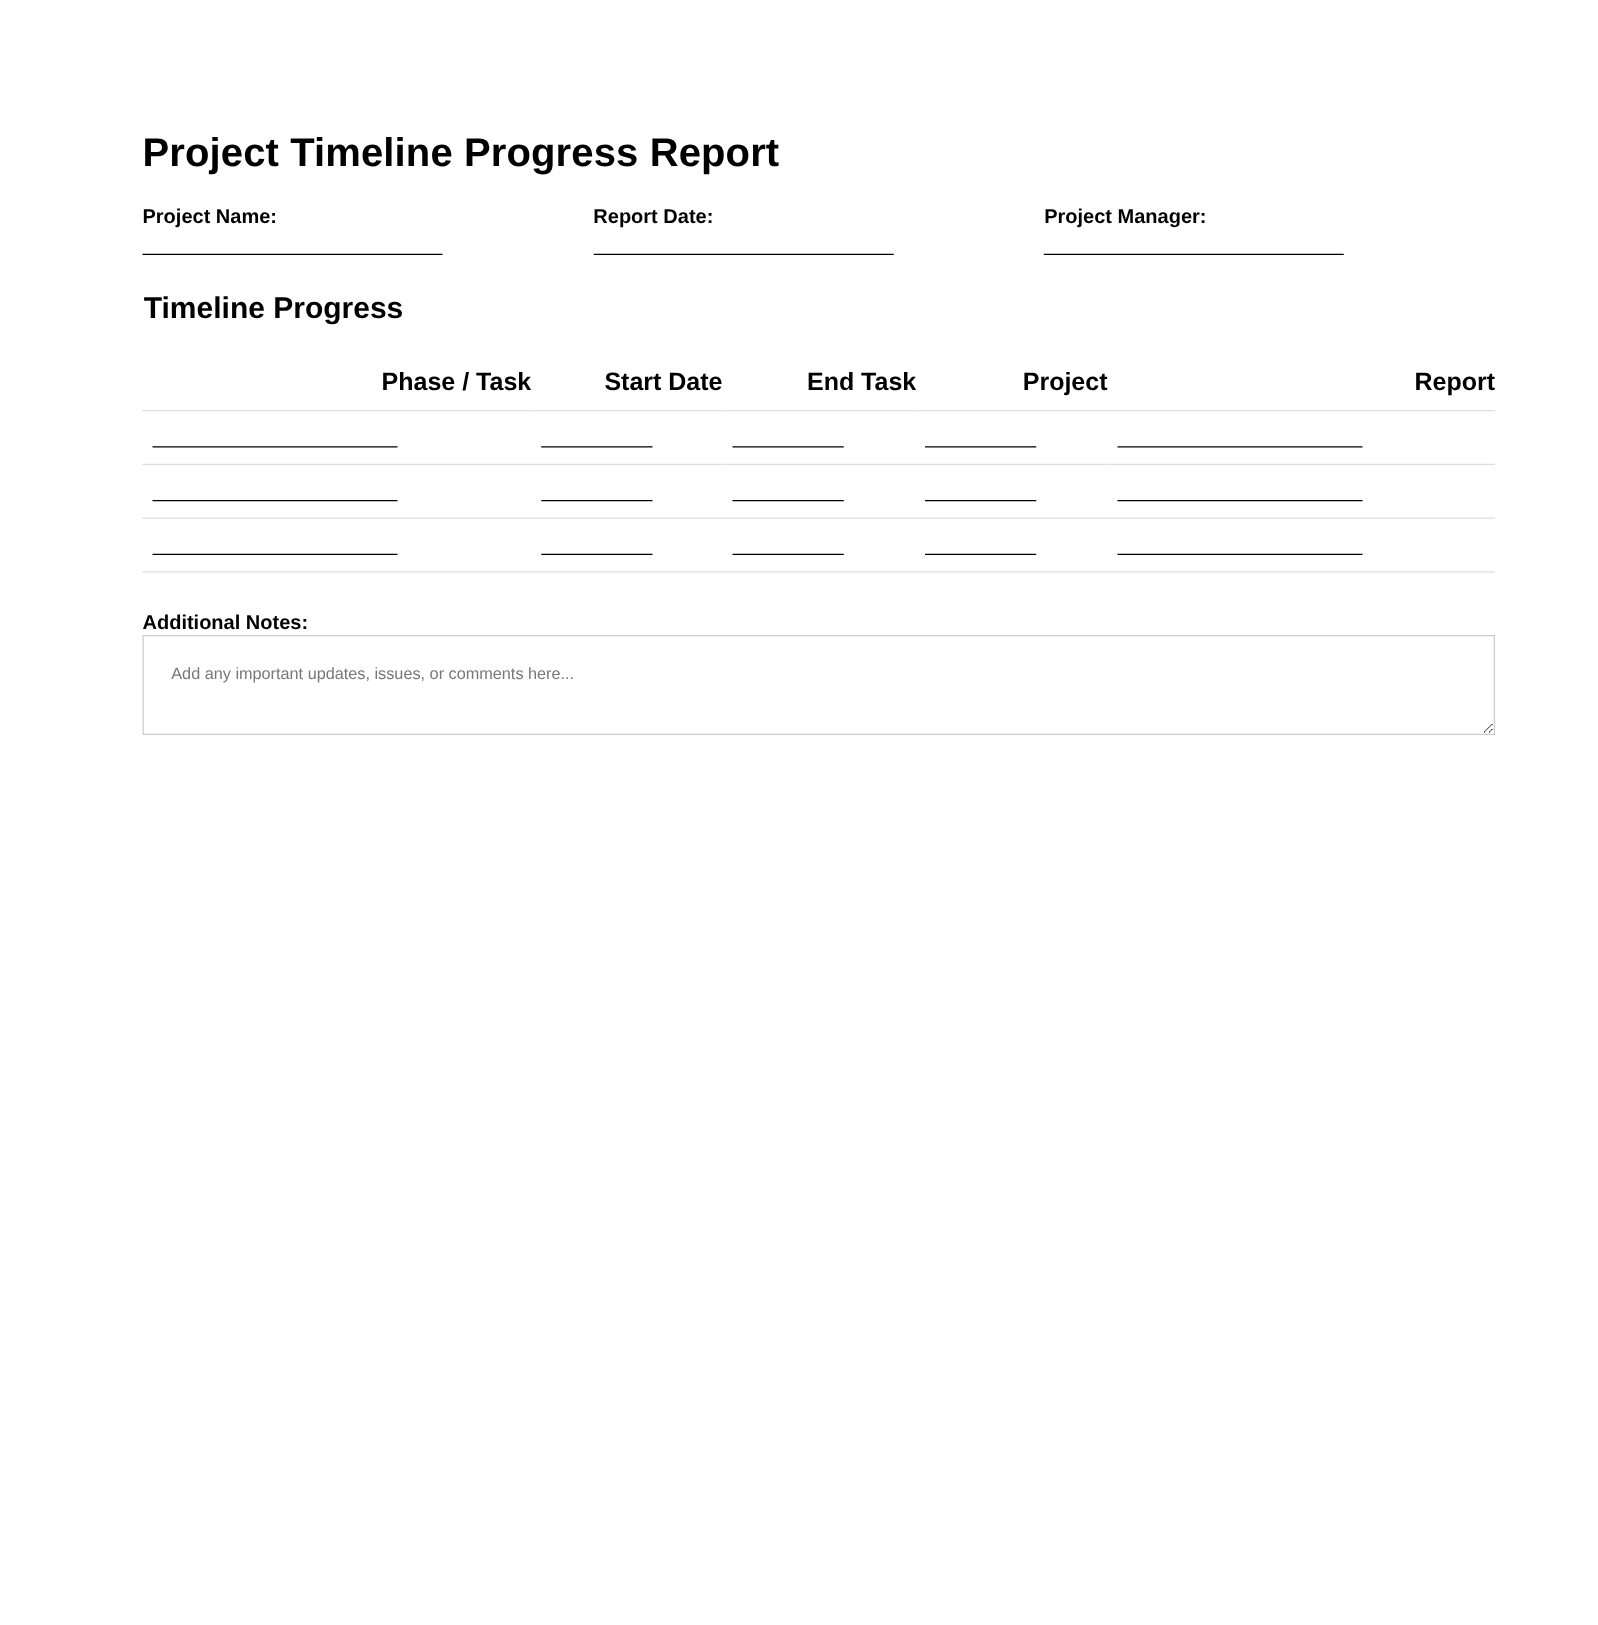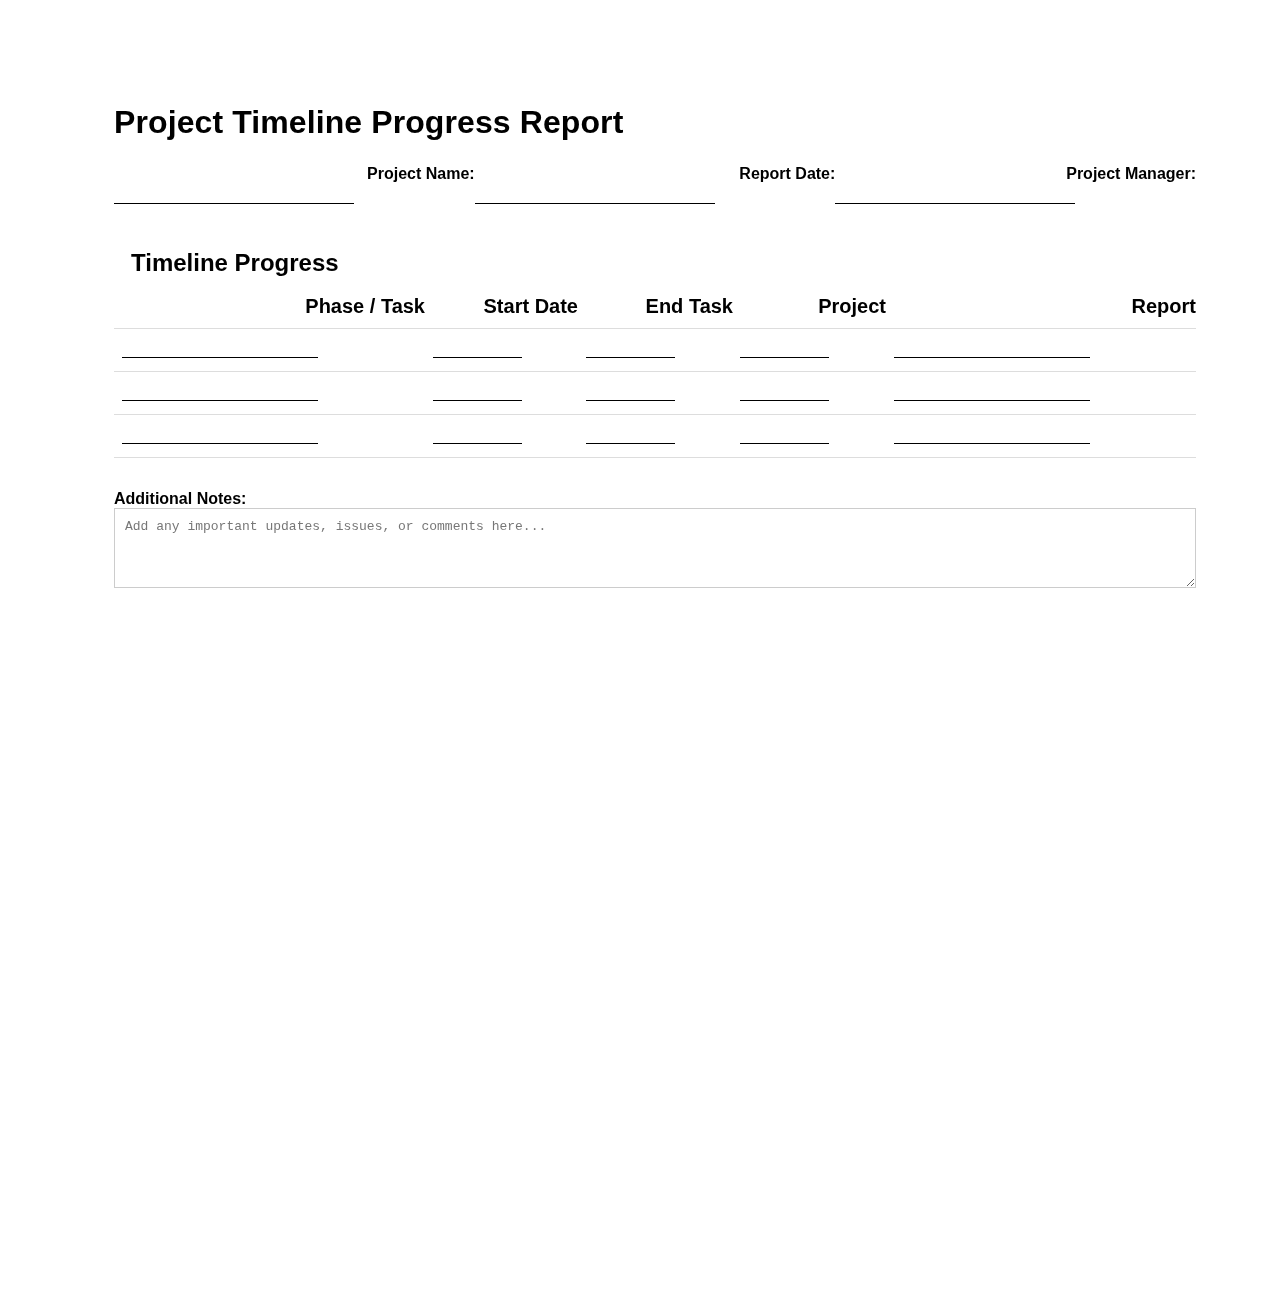--- a/index.html
+++ b/index.html
@@ -8,28 +8,28 @@
       font-family: "Liberation Sans", sans-serif;
       color: #000;
       position: relative;
     }
     .page { position: absolute; left: 114px; top: 100px; width: 1082px; }
     h1 {
       margin: 0; font-size: 32px; font-weight: bold;
       line-height: 44px; letter-spacing: 0.1px;
     }
     .fields { display: flex; margin-top: 20px; height: 40px; }
-    .field { width: 369px; position: relative; text-align: right; }
+    .field { width: 369px; position: relative; }
     .field-label { font-size: 16px; font-weight: bold; line-height: 20px; display: block; }
     .field-line {
       position: absolute; left: 0; top: 39px;
       width: 240px; height: 0; border-bottom: 1px solid #000;
     }
     h2 {
-      margin: 16px; position: absolute; top: 132px; left: 1px;
+      margin: 0; position: absolute; top: 132px; left: 1px;
       font-size: 24px; font-weight: bold; line-height: 30px;
     }
     table {
       position: absolute; top: 184px; left: 0;
       width: 1082px; border-collapse: collapse;
     }
     th {
       text-align: right; font-size: 20px; font-weight: bold;
       height: 44px; padding: 0 0 0 8px; border-bottom: 1px solid #ddd;
       vertical-align: middle;
@@ -42,22 +42,22 @@
       position: absolute; top: 28px; height: 0;
       border-bottom: 1px solid #000;
     }
     .notes-label {
       position: absolute; top: 389px; left: 0;
       font-size: 16px; font-weight: bold; line-height: 20px;
     }
     textarea {
       position: absolute; top: 408px; left: 0;
       width: 1082px; height: 80px; box-sizing: border-box;
-      border: 1px solid #ccc; padding: 10px;
-      font-family: Liberation Mono, monospace; font-size: 13px;
+      border: 1px solid #ccc; padding: 22px;
+      font-family: Liberation Sans, sans-serif; font-size: 13px;
       resize: both; color: #000;
     }
     textarea::placeholder { color: #777; }
   </style>
 </head>
 <body>
 
 <div class="page">
   <h1>Project Timeline Progress Report</h1>
 

